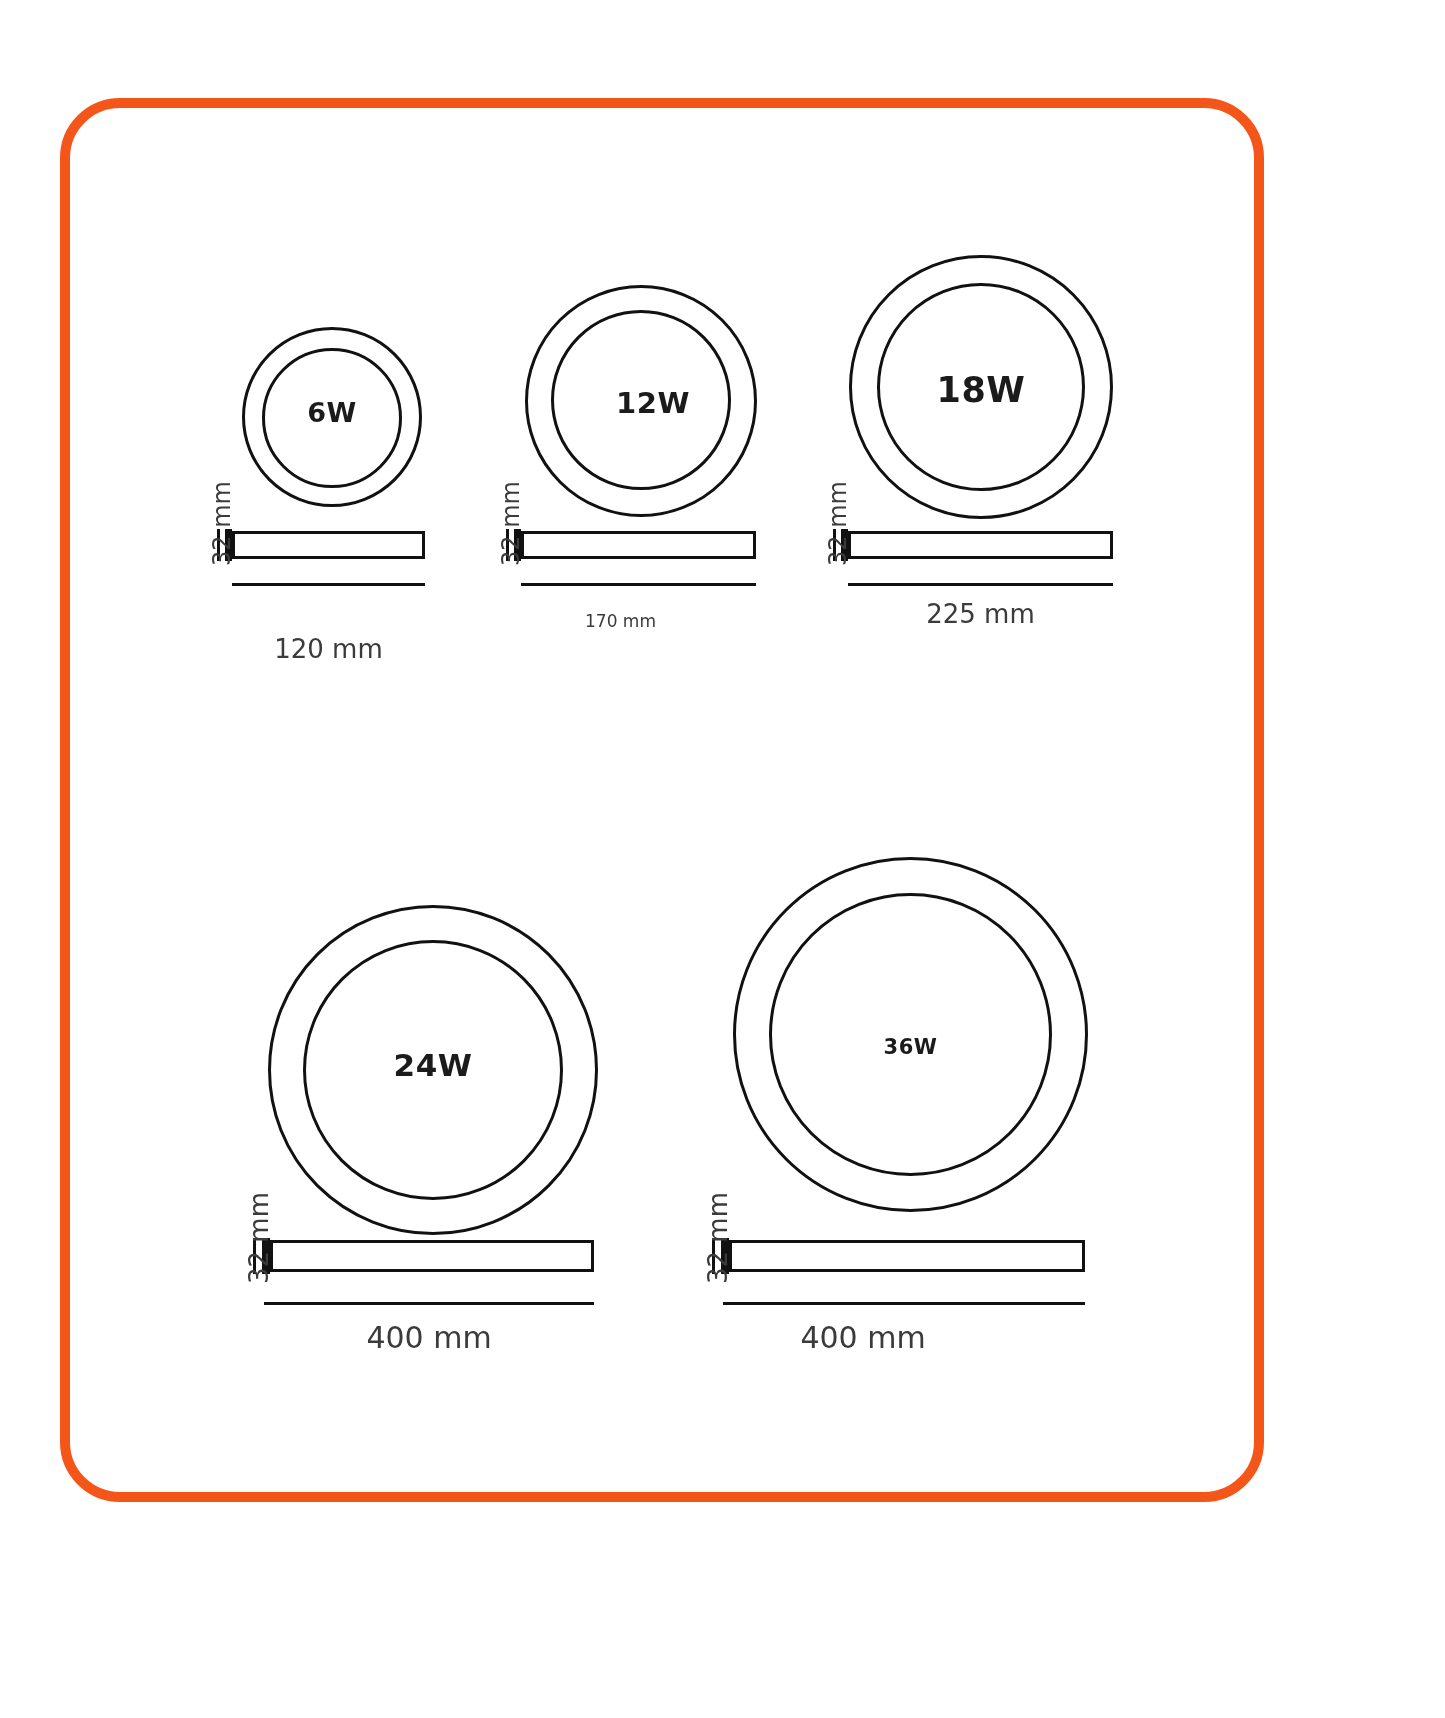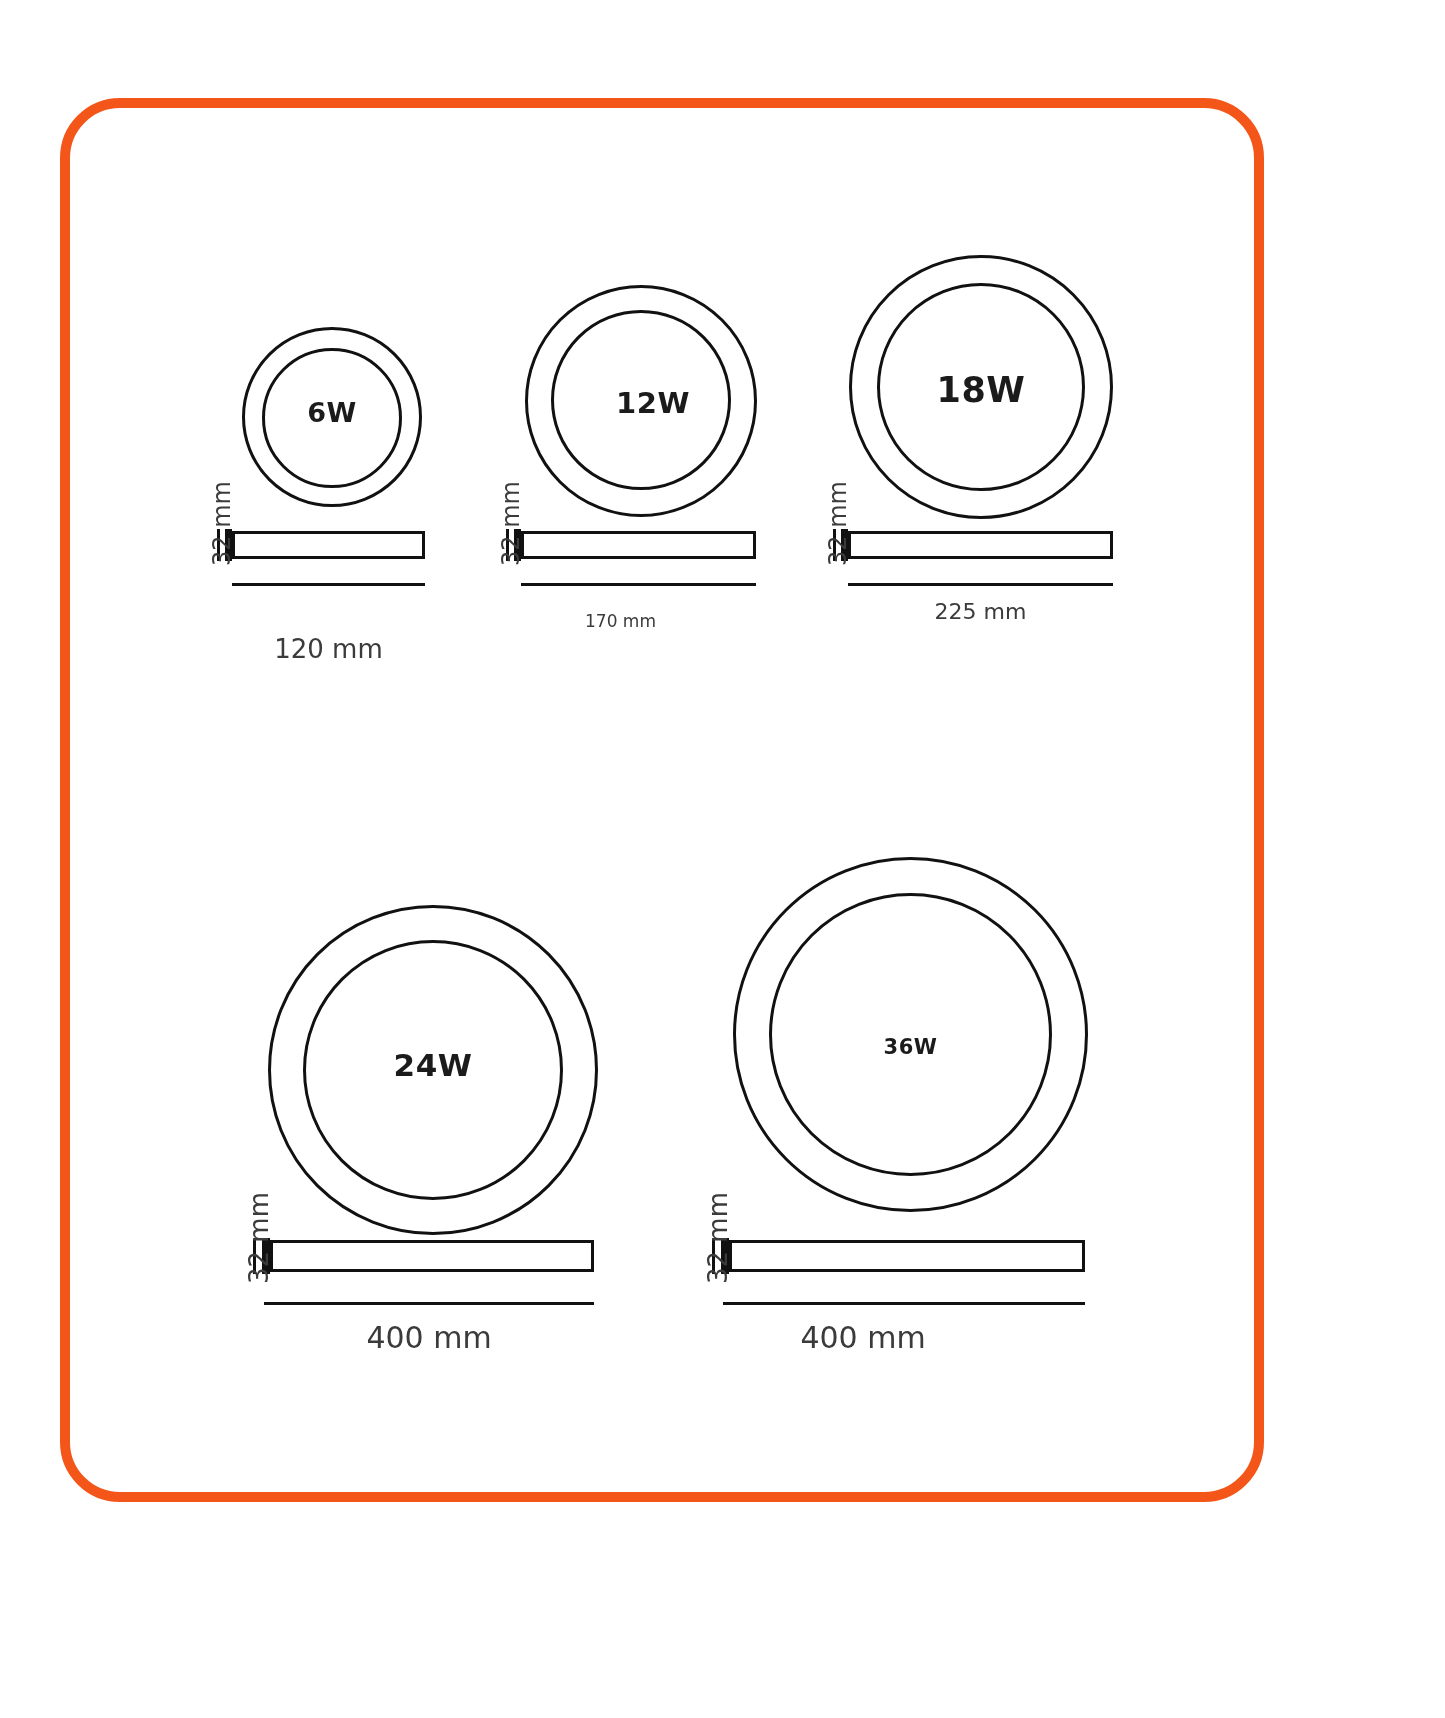--- a/index.html
+++ b/index.html
@@ -140,21 +140,21 @@
     <div class="ring-inner" style="left:877px; top:283px; width:208px; height:208px;"></div>
     <div class="watt" style="left:849px; top:370px; width:264px; font-size:35px;">18W</div>
 
     <div class="bar" style="left:848px; top:531px; width:265px; height:28px;"></div>
     <div class="bar-cap" style="left:841px; top:529px; width:7px; height:32px;"></div>
 
     <div class="dim-tick-v" style="left:833px; top:529px; height:32px;"></div>
     <div class="dim-label-v" style="left:824px; top:566px; font-size:24px;">32 mm</div>
 
     <div class="dim-line-h" style="left:848px; top:583px; width:265px;"></div>
-    <div class="dim-label-h" style="left:848px; top:599px; width:265px; font-size:22px;">225 mm</div>
+    <div class="dim-label-h" style="left:848px; top:599px; width:265px; font-size:26px;">225 mm</div>
   </div>
 
   <div class="item">
     <div class="ring-outer" style="left:268px; top:905px; width:330px; height:330px;"></div>
     <div class="ring-inner" style="left:303px; top:940px; width:260px; height:260px;"></div>
     <div class="watt" style="left:268px; top:1047px; width:330px; font-size:31px;">24W</div>
 
     <div class="bar" style="left:270px; top:1240px; width:324px; height:32px;"></div>
     <div class="bar-cap" style="left:262px; top:1238px; width:8px; height:36px;"></div>
 

